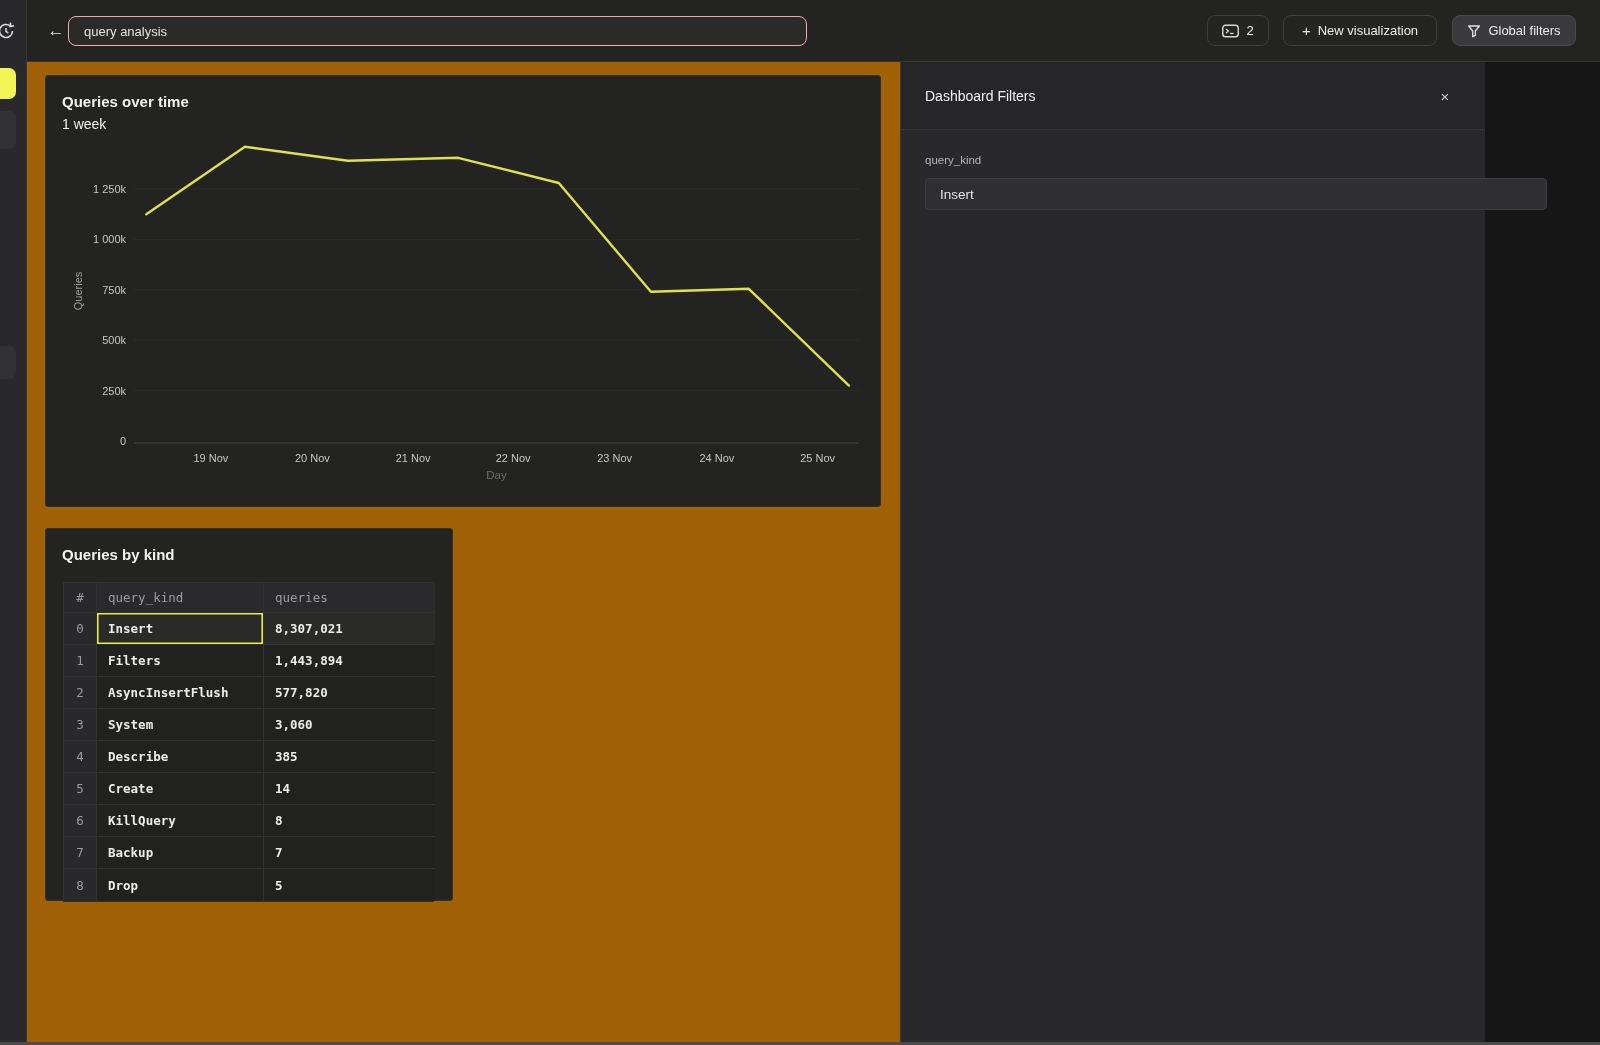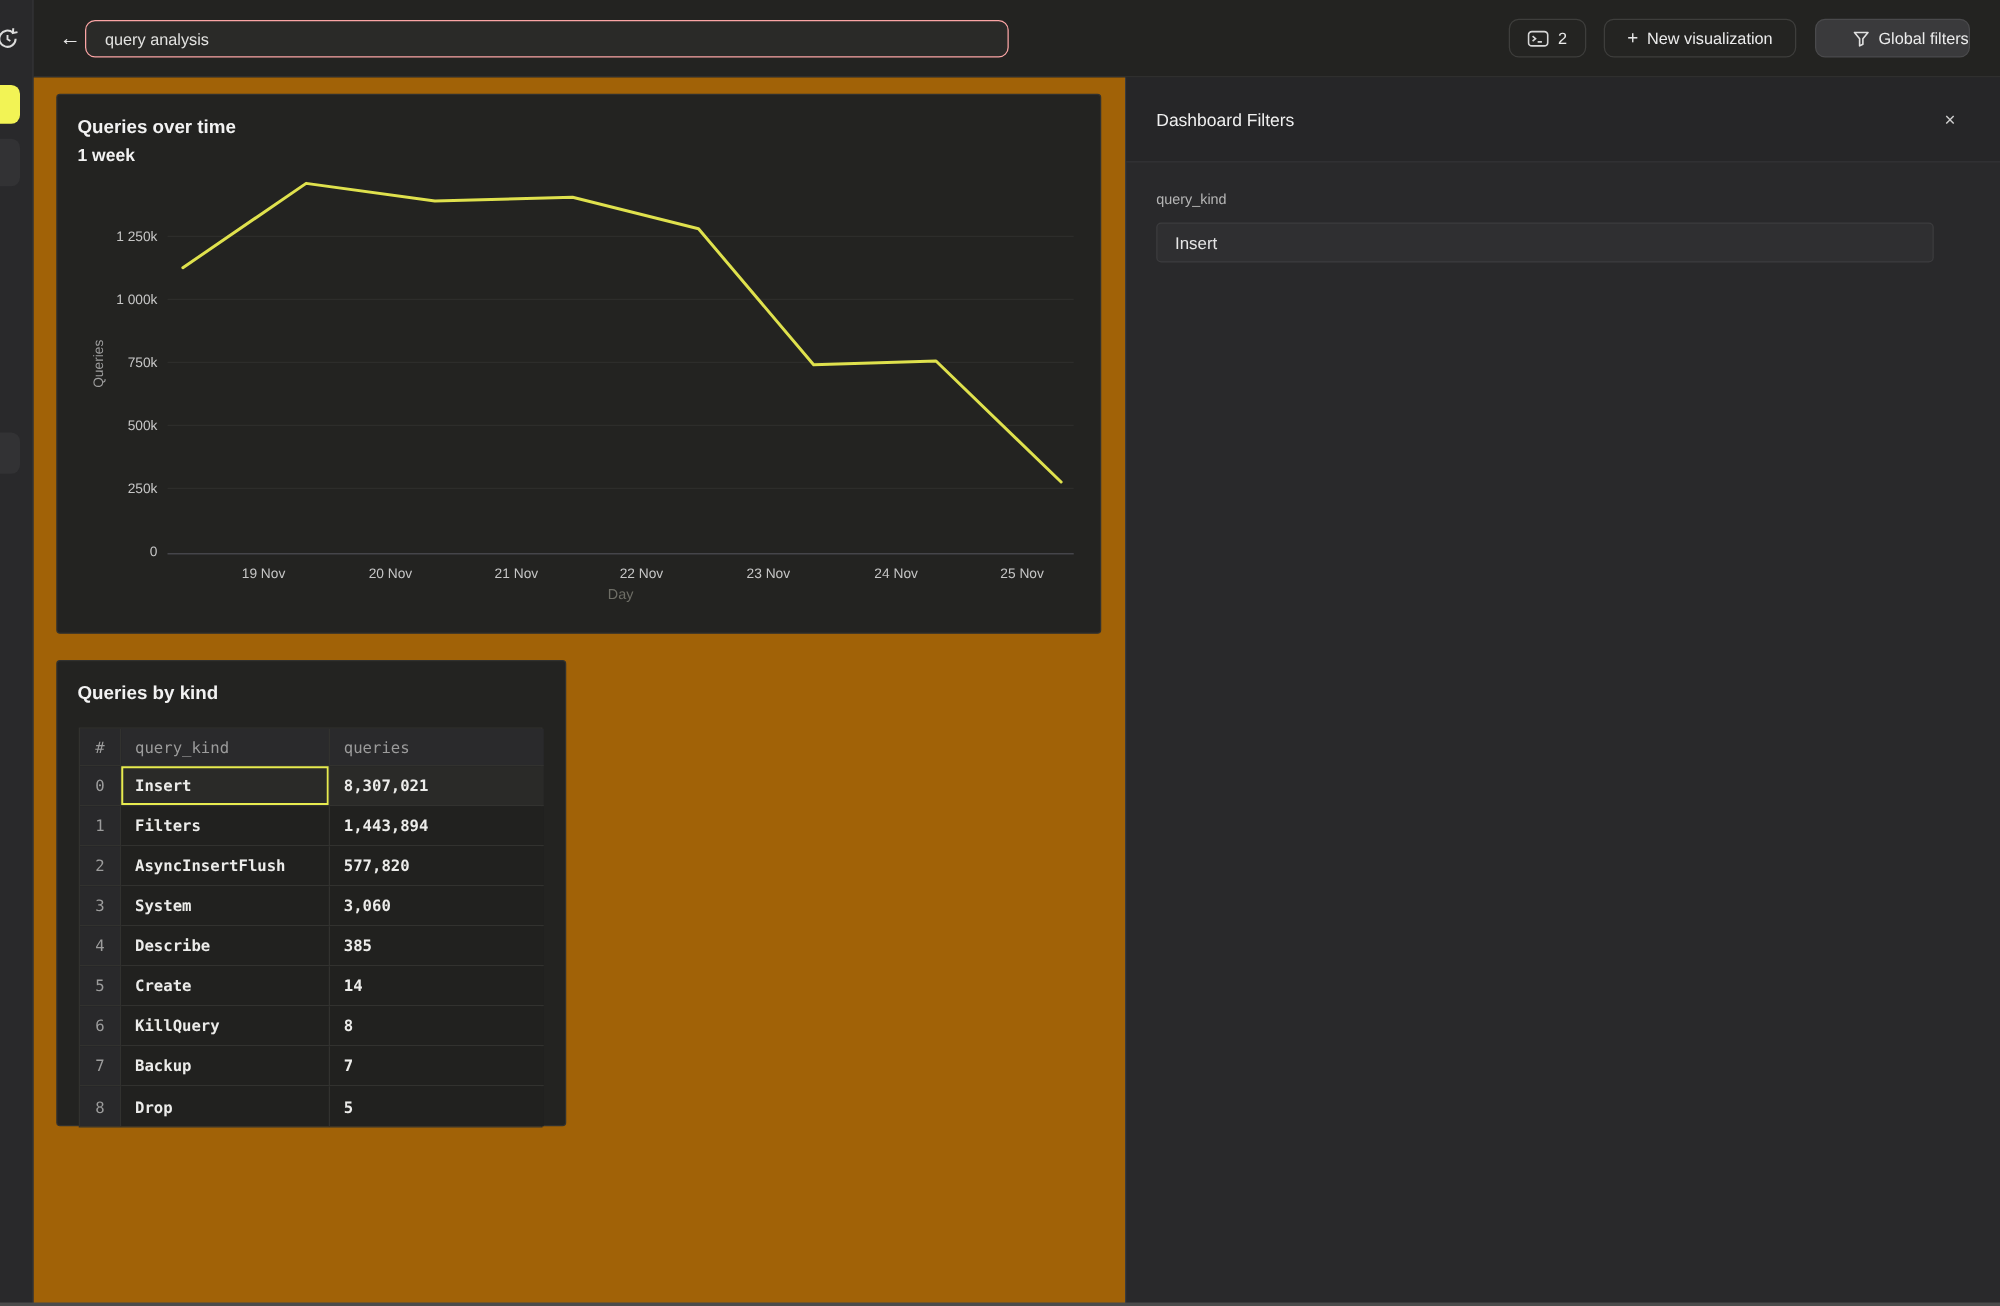--- a/index.html
+++ b/index.html
@@ -37,31 +37,31 @@
     font-family:"Liberation Sans", sans-serif; outline:none;
   }
   .tb-btn {
     position:absolute; top:15px; height:31px;
     display:flex; align-items:center; justify-content:center; gap:7px;
     background:#242422; border:1px solid #3e3e3c; border-radius:8px;
     color:#ececec; font-size:13px; cursor:pointer; white-space:nowrap;
   }
   .btn-console { left:1180px; width:62px; }
   .btn-newviz  { left:1256px; width:154px; }
-  .btn-filters { left:1425px; width:124px; background:#3a3a3c; border-color:#4a4a4c;justify-content:flex-end; }
+  .btn-filters { left:1425px; width:124px; background:#3a3a3c; border-color:#4a4a4c; }
   .plus { font-size:15px; color:#e6e6e6; margin-top:-1px; }
 
   
   .main { position:absolute; left:27px; top:62px; width:873px; height:983px; background:#a16207; }
   .card {
     position:absolute; background:#232321; border:1px solid #31312f; border-radius:3px;
   }
   .chart-card { left:18px; top:13px; width:836px; height:432px; }
   .card-title { position:absolute; left:16px; top:17px; font-size:15px; font-weight:700; color:#f2f2f2; }
-  .card-sub   { position:absolute; left:16px; top:40px; font-size:14px; font-weight:700; color:#f2f2f2; }
+  .card-sub   { position:absolute; left:16px; top:40px; font-size:14px; font-weight:400; color:#f2f2f2; }
   .chart-svg { position:absolute; left:0; top:0; }
 
   .table-card { left:18px; top:466px; width:408px; height:373px; }
   .qtable {
     position:absolute; left:17px; top:53px; width:371px;
     display:grid; grid-template-columns:33px 167px 171px;
     border:1px solid #32322f;
     font-family:"DejaVu Sans Mono", monospace; font-size:12.5px;
   }
   .qtable .cell {
@@ -72,21 +72,21 @@
   }
   .qtable .cell:nth-child(3n) { border-right:none; }
   .qtable .last { border-bottom:none; }
   .qtable .head { background:#2a2a2c; color:#9c9c9c; font-weight:400; height:30px; }
   .qtable .idx  { background:#29292b; color:#9c9c9c; font-weight:400; justify-content:center; padding:0; }
   .qtable .hl   { background:#2a2a28; }
   .qtable .selected { box-shadow: inset 0 0 0 1.6px #e7eb4f; z-index:2; }
 
   
   .panel {
-    position:absolute; left:900px; top:62px; width:700px; height:983px;
+    position:absolute; left:900px; top:62px; width:585px; height:983px;
     background:#29292b; border-left:1px solid #3a3a3c;
   }
   .panel-head {
     position:absolute; left:0; top:0; width:100%; height:68px;
     background:#262628; border-bottom:1px solid #353537;
     display:flex; align-items:center; padding:0 24px;
   }
   .panel-title { font-size:14px; color:#f0f0f0; }
   .panel-close { position:absolute; right:28px; top:22px; width:24px; height:24px;
                  display:flex; align-items:center; justify-content:center;

